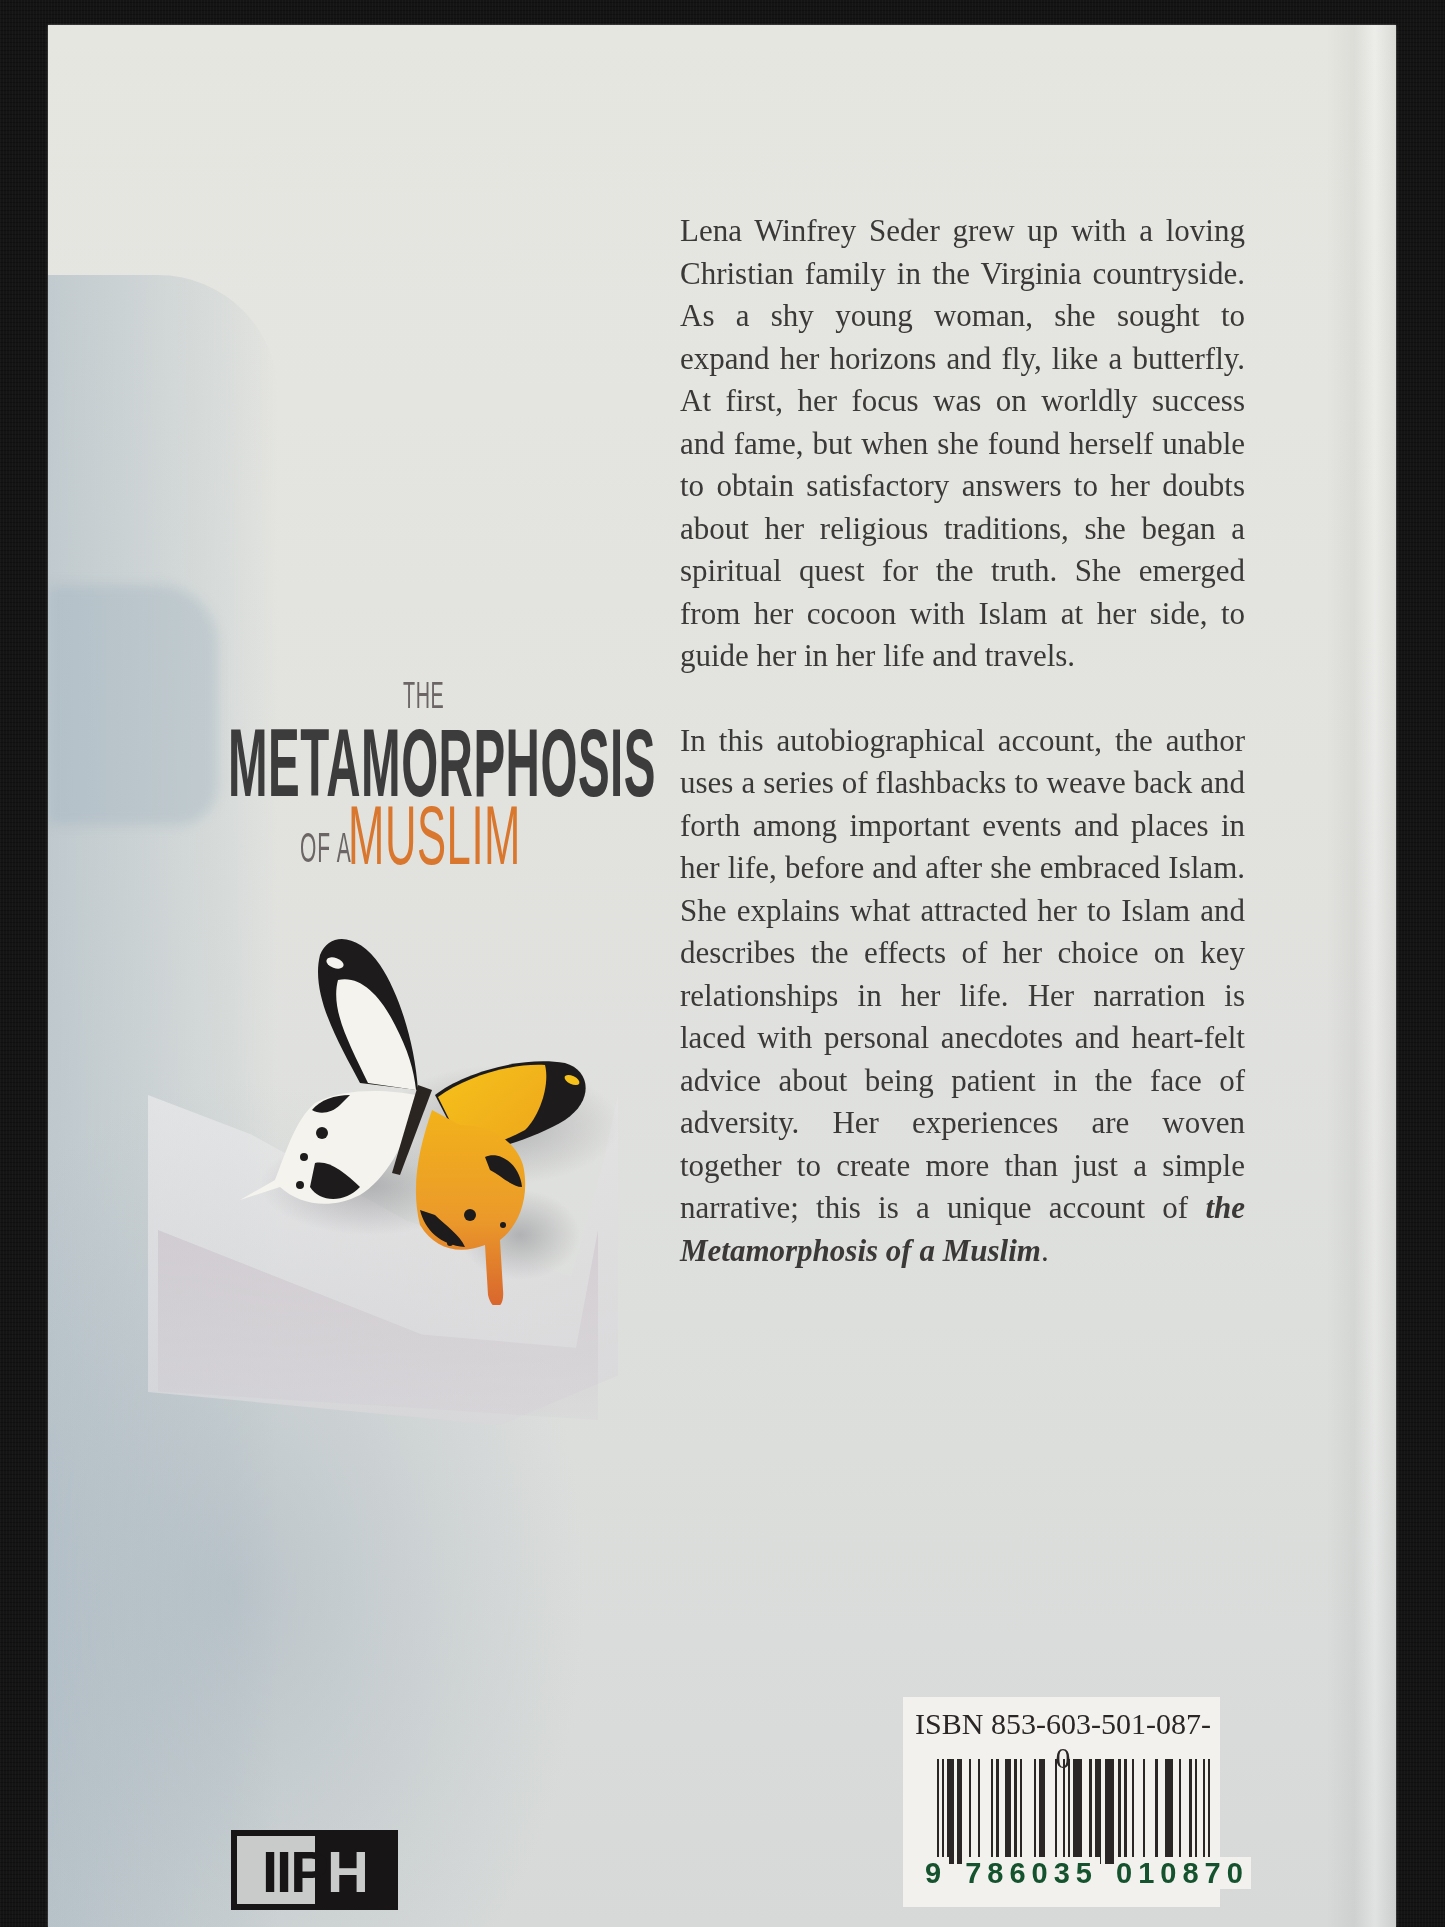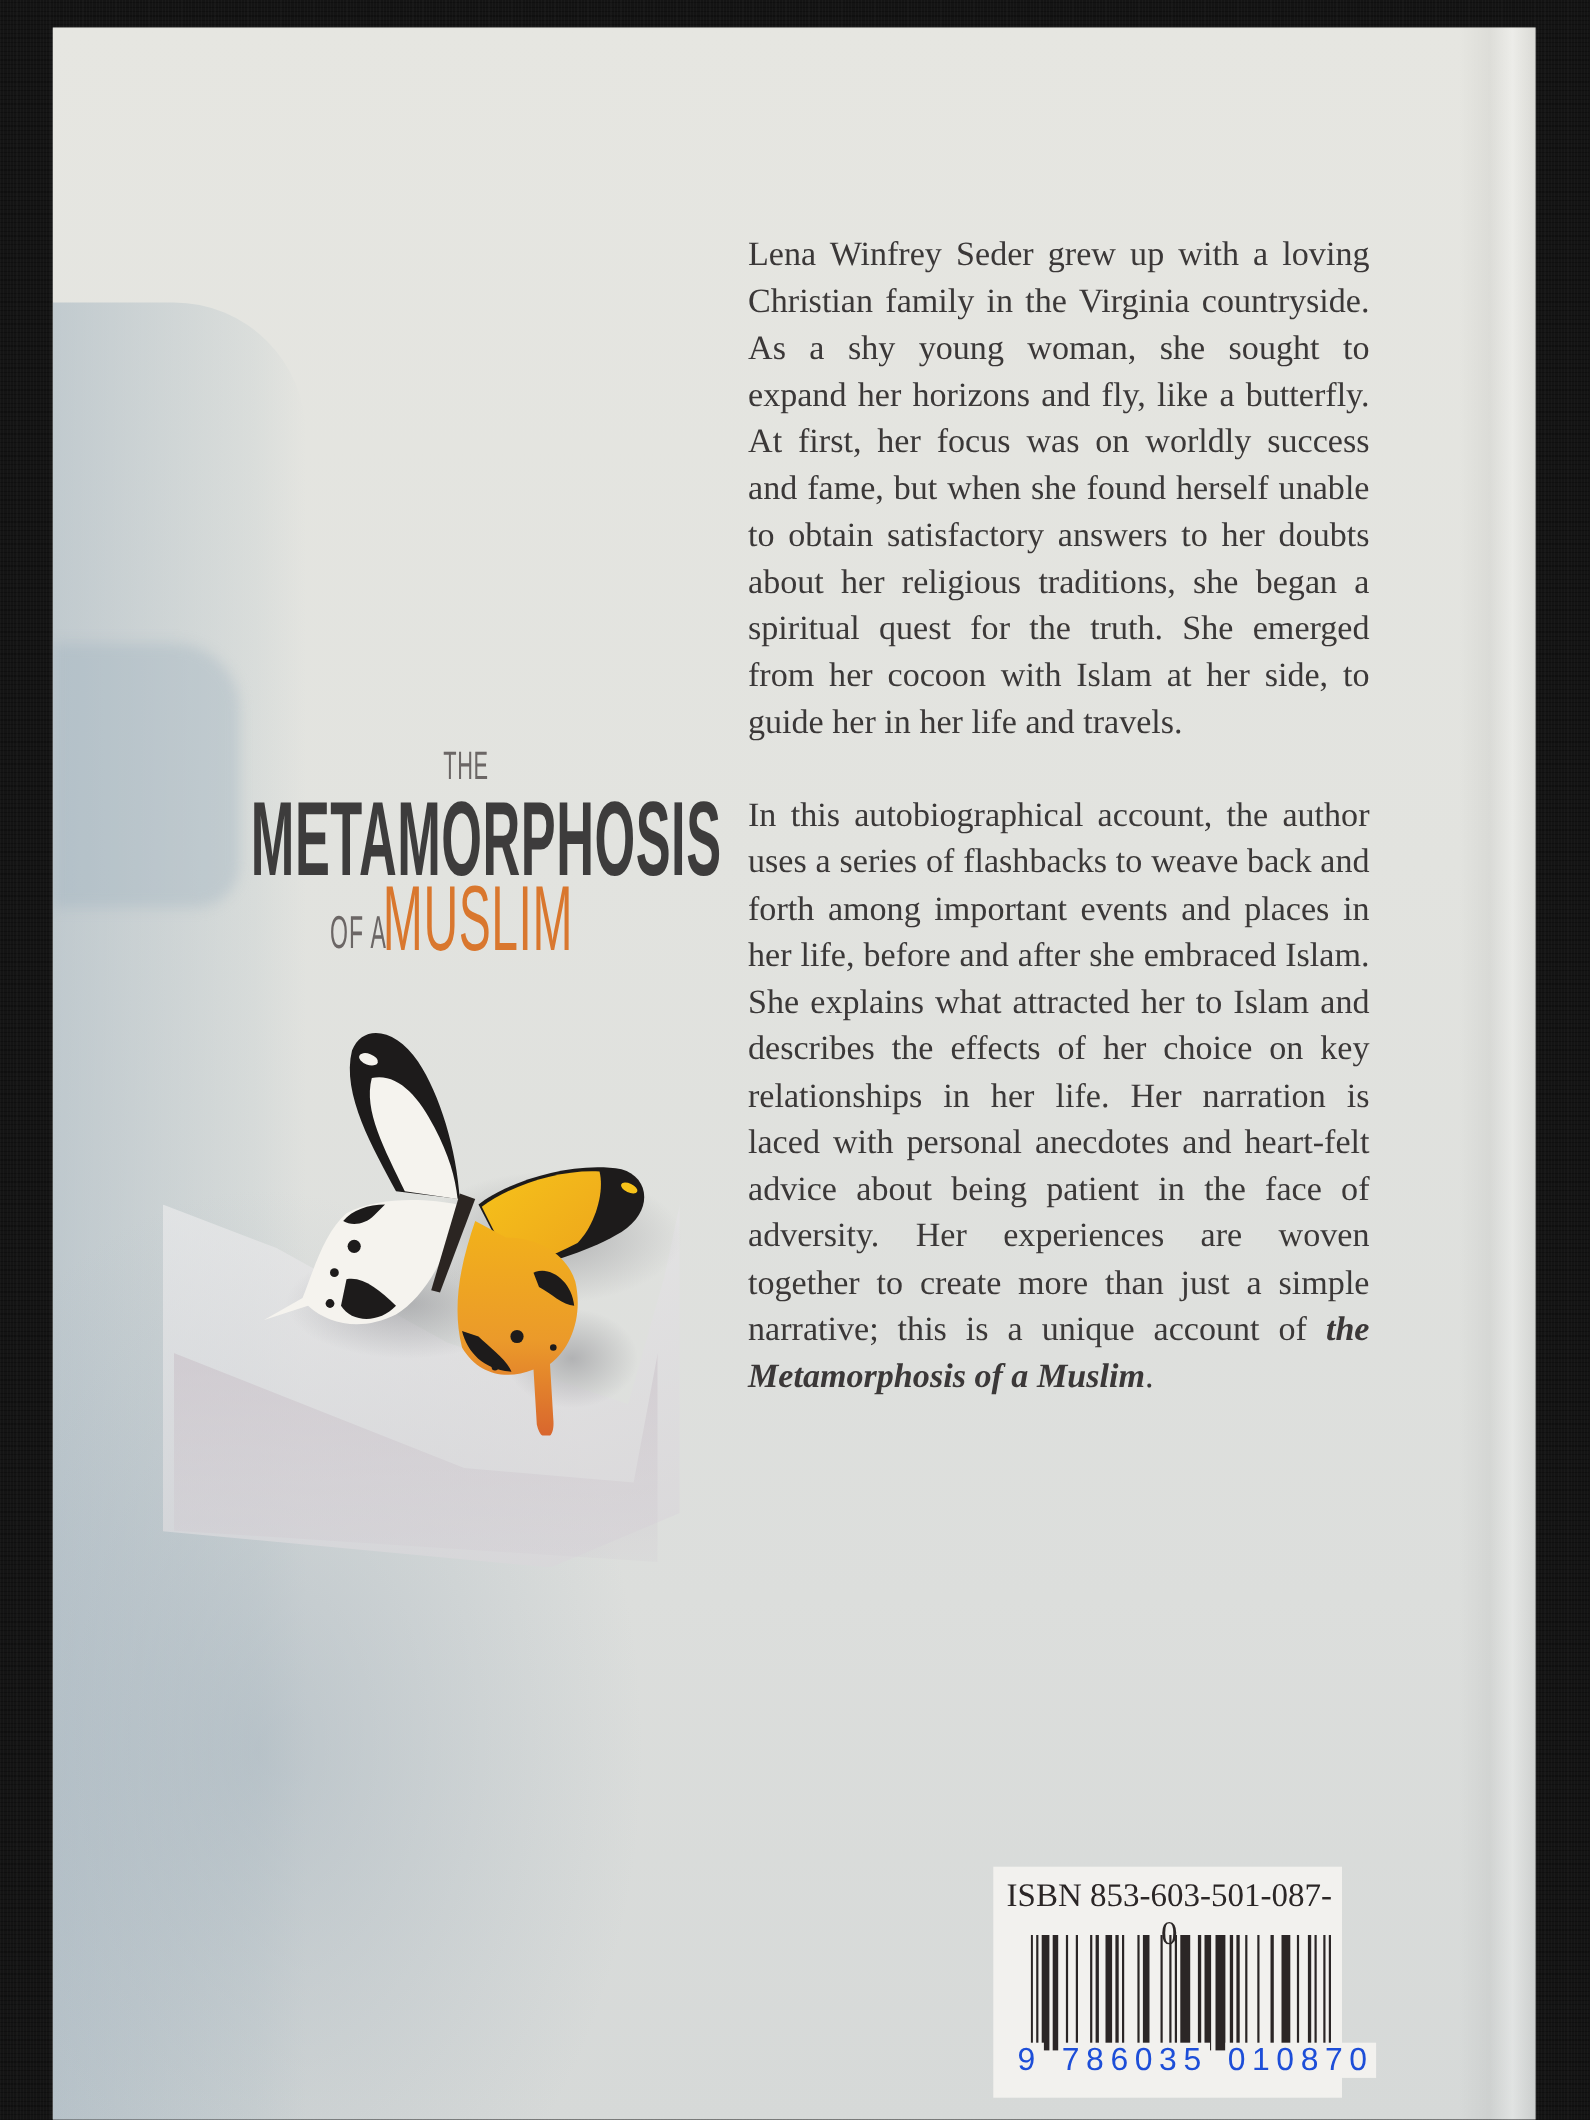--- a/index.html
+++ b/index.html
@@ -89,22 +89,22 @@
     position:absolute; left:855px; top:1672px; width:317px; height:210px;
     background:#f2f1ee;
   }
   .isbn-text {
     position:absolute; left:10px; top:10px; width:300px; text-align:center;
     font-family:"Liberation Serif",serif; font-size:30px; color:#2b2626;
   }
   .barcode { position:absolute; left:34px; top:62px; width:285px; height:120px; }
   .barcode-digits {
     position:absolute; left:20px; top:160px; width:295px;
-    font-family:"Liberation Sans",sans-serif; font-size:29px; color:#1d4ed8;
-    letter-spacing:6px; white-space:nowrap;
+    font-family:"Liberation Sans",sans-serif; font-size:29px; color:#14532d;
+    letter-spacing:6px; white-space:nowrap;font-weight:bold;
   }
   .barcode-digits span { background:#f2f1ee; padding:0 2px; }
 
   
   .logo {
     position:absolute; left:183px; top:1805px; width:167px; height:80px;
     border:3px solid #171515; box-sizing:border-box; background:#171515; overflow:hidden;
   }
   .logo .light {
     position:absolute; left:3px; top:3px; width:78px; height:68px; background:#c8cbca;
@@ -219,13 +219,17 @@
         <rect x="242" y="0" width="2" height="105"></rect>
           <rect x="252" y="0" width="3" height="105"></rect>
         <rect x="258" y="0" width="2" height="105"></rect>
           <rect x="266" y="0" width="2" height="120"></rect>
         <rect x="271" y="0" width="2" height="120"></rect>
       </g>
     </svg>
     <div class="barcode-digits"><span>9</span> <span>786035</span> <span>010870</span></div>
   </div>
 
+  <div class="logo">
+    <div class="light"></div>
+    <div class="txt"><span class="dk">II</span><span class="dk">P</span><span class="lt">H</span></div>
+  </div>
 </div>
 
 </body></html>

